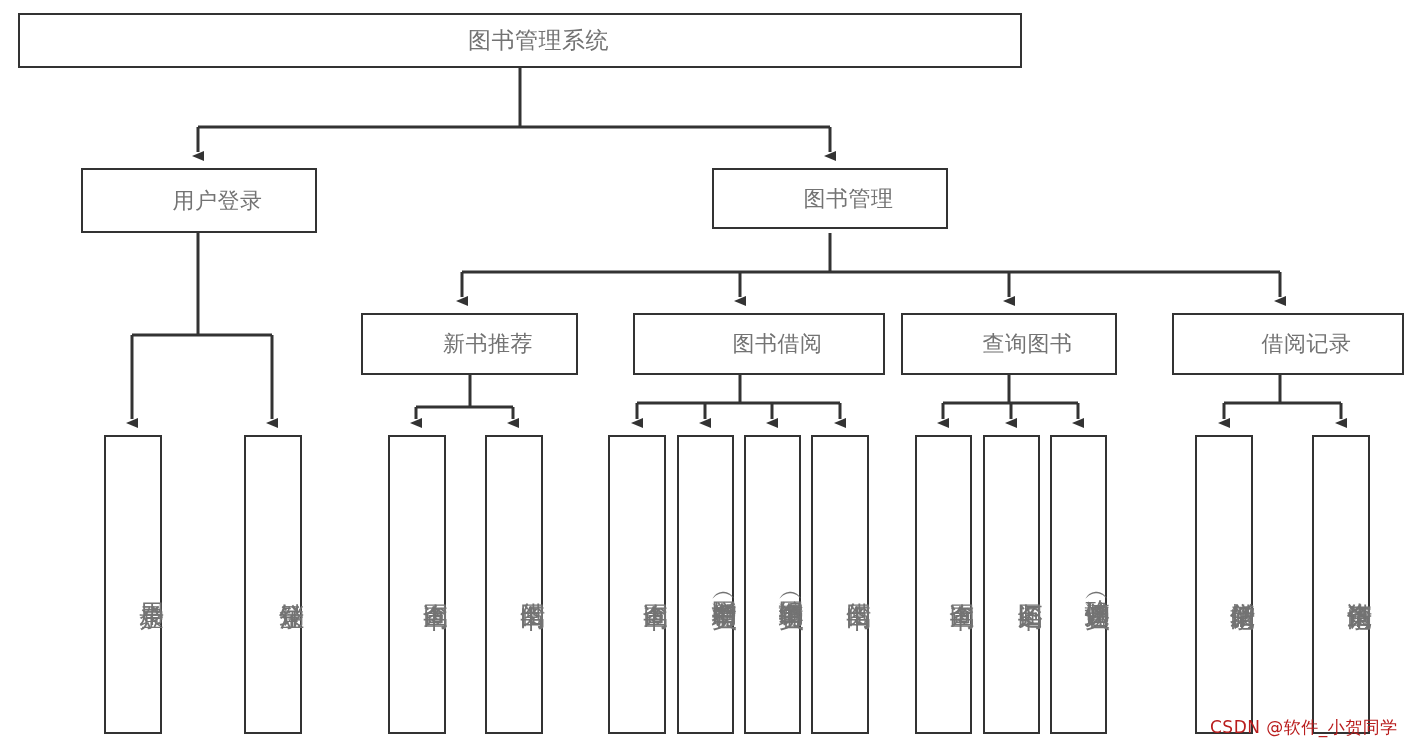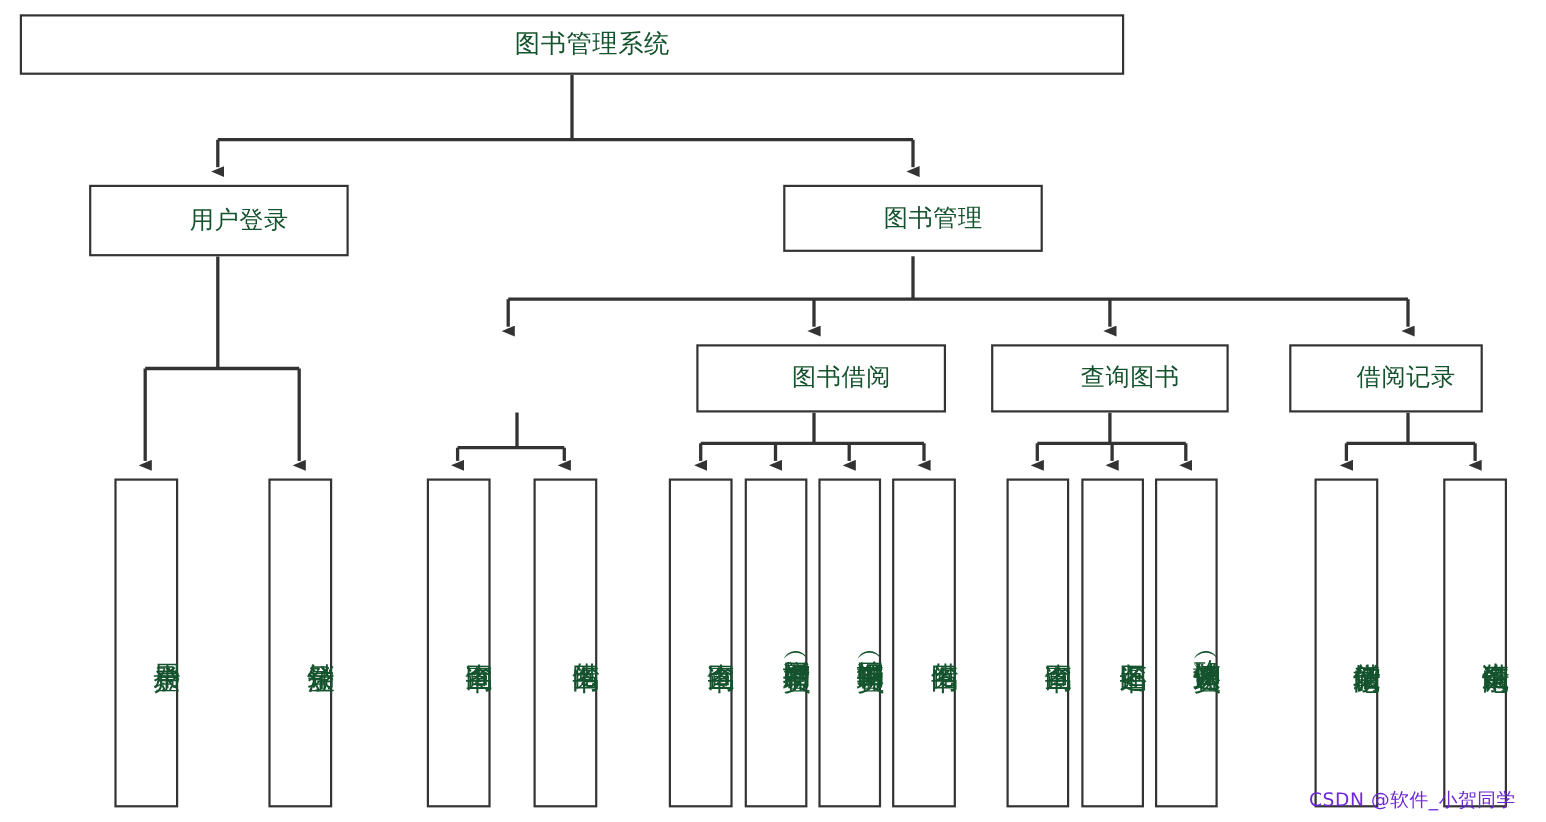--- a/index.html
+++ b/index.html
@@ -27,21 +27,21 @@
     pointer-events: none;
   }
   .node {
     position: absolute;
     box-sizing: border-box;
     border: 2.5px solid #333333;
     background: #ffffff;
     display: flex;
     align-items: center;
     justify-content: center;
-    color: #14532d;
+    color: #737373;
     padding-left: 37px;
   }
   .node .lbl {
     display: block;
     text-align: center;
     line-height: 1.18;
     letter-spacing: 0.5px;
   }
   
   .node.horiz .lbl {
@@ -60,23 +60,24 @@
     writing-mode: vertical-rl;
     text-orientation: upright;
     font-size: 25px;
     line-height: 1.02;
     letter-spacing: 1px;
     white-space: nowrap;
   }
   .watermark {
     position: absolute;
     font-size: 17px;
-    color: #6d28d9;
+    color: #b91c1c;
     white-space: nowrap;
     letter-spacing: 0.5px;
+    margin-left: 20px;
   }
 </style>
 </head>
 <body>
 
 <div id="canvas">
 
   <svg id="wires" viewBox="0 0 1405 747" xmlns="http://www.w3.org/2000/svg">
     <defs>
       <marker id="arrow" markerWidth="10" markerHeight="12" refX="1" refY="6" orient="auto" markerUnits="userSpaceOnUse">
@@ -134,27 +135,30 @@
     <span class="lbl">图书管理系统</span>
   </div>
 
   <div class="node horiz" style="left:81px; top:168px; width:236px; height:65px;">
     <span class="lbl">用户登录</span>
   </div>
   <div class="node horiz" style="left:712px; top:168px; width:236px; height:61px;">
     <span class="lbl">图书管理</span>
   </div>
 
-  <div class="node horiz" style="left:633px; top:313px; width:227px; height:62px;justify-content:center;">
+  <div class="node horiz" style="left:361px; top:313px; width:217px; height:62px;">
+    <span class="lbl">新书推荐</span>
+  </div>
+  <div class="node horiz" style="left:633px; top:313px; width:252px; height:62px;justify-content:center;">
     <span class="lbl">图书借阅</span>
   </div>
   <div class="node horiz" style="left:901px; top:313px; width:216px; height:62px;">
     <span class="lbl">查询图书</span>
   </div>
-  <div class="node horiz" style="left:1172px; top:313px; width:176px; height:62px;">
+  <div class="node horiz" style="left:1172px; top:313px; width:232px; height:62px;">
     <span class="lbl">借阅记录</span>
   </div>
 
   <div class="node vert" style="left:104px; top:435px; width:58px; height:299px;">
     <span class="lbl">用户登录</span>
   </div>
   <div class="node vert" style="left:244px; top:435px; width:58px; height:299px;">
     <span class="lbl">注销登录</span>
   </div>
 

